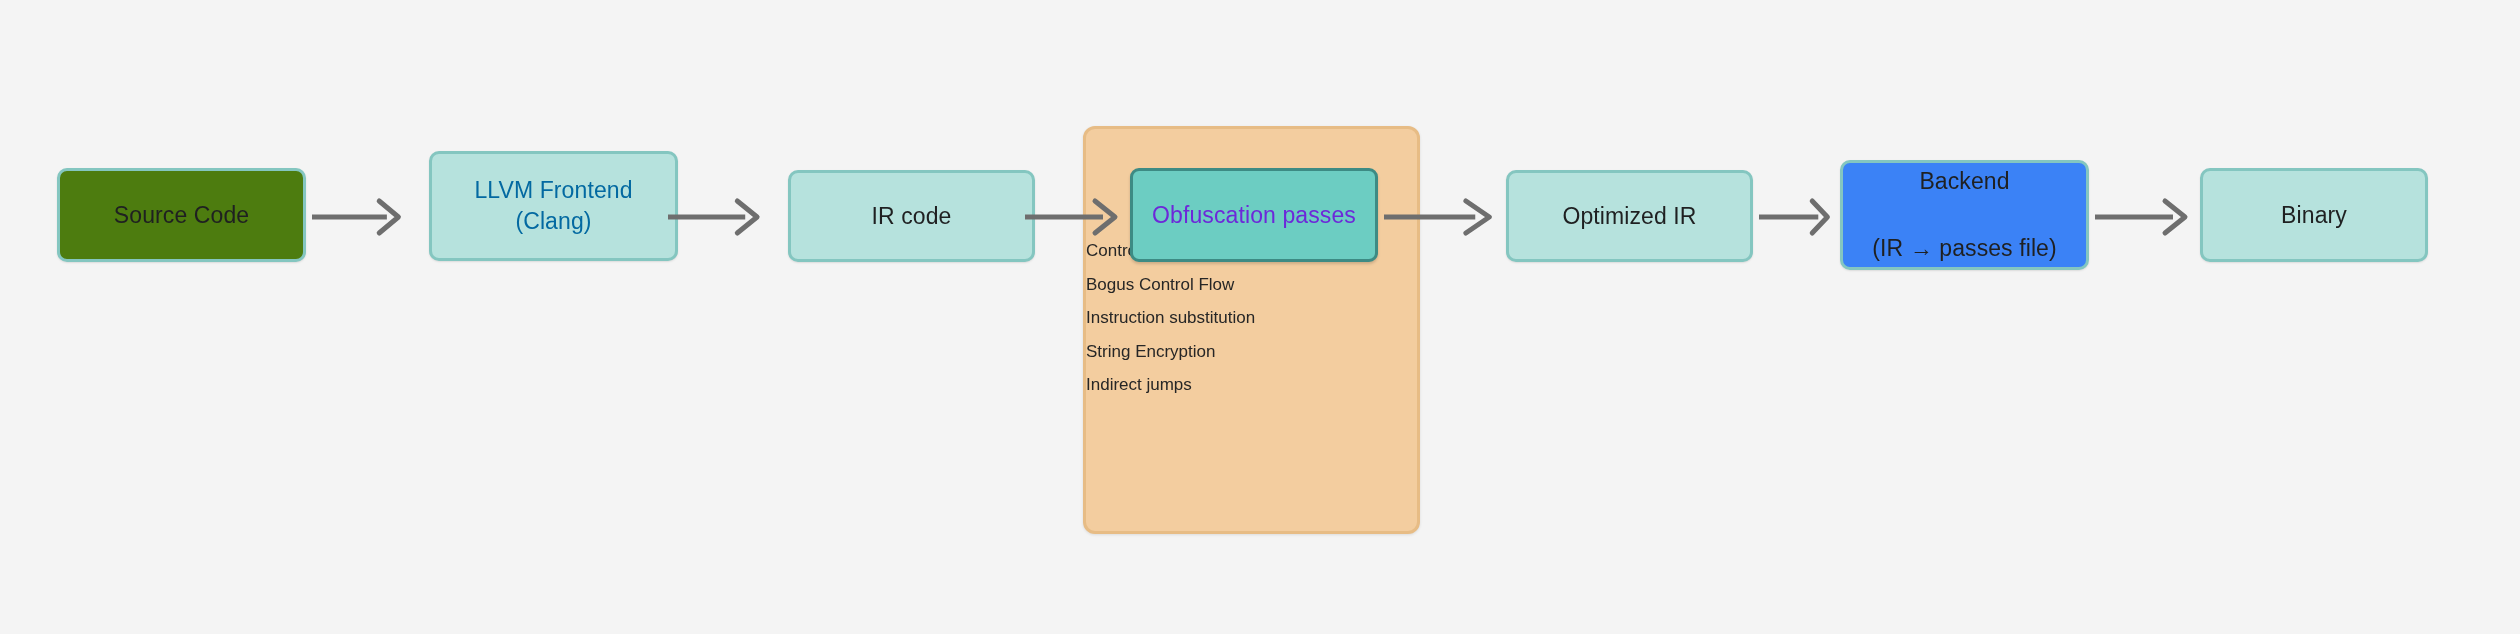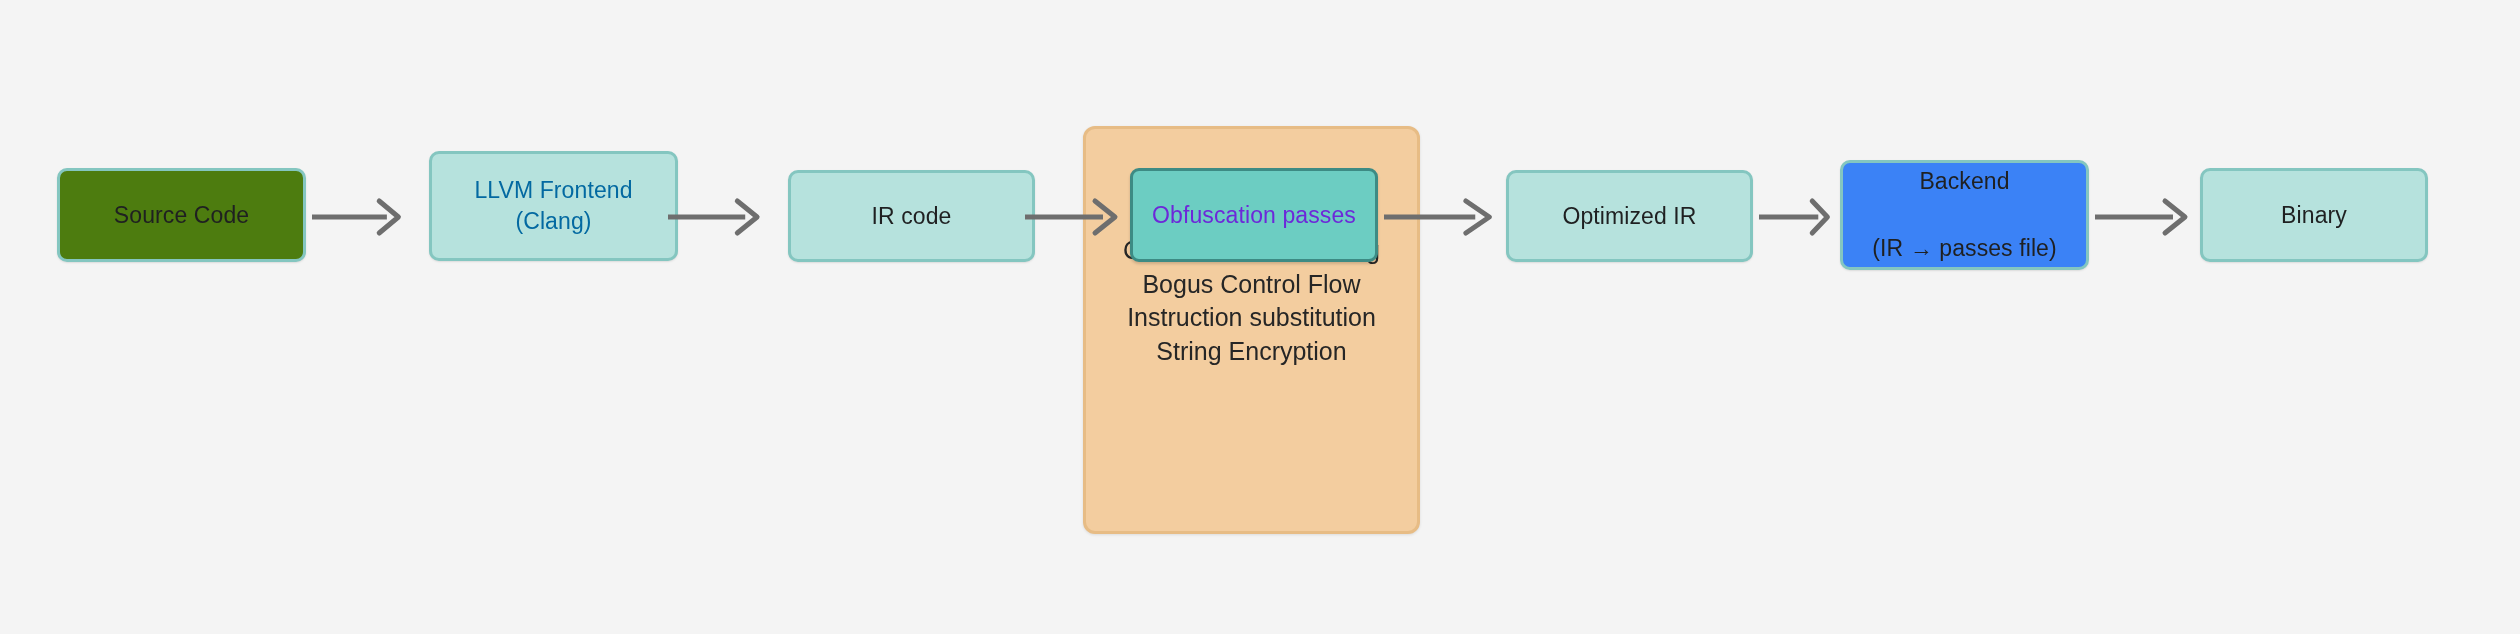--- a/index.html
+++ b/index.html
@@ -64,23 +64,23 @@
     border-radius: 12px;
     box-shadow: 0 1px 3px rgba(0,0,0,0.10);
     z-index: 1;
   }
 
   #obfuscation-pass-list {
     position: absolute;
     left: 0;
     right: 0;
     top: 105px;
-    text-align: center;
+    text-align: left;
     color: #262626;
-    font-size: 25px;
+    font-size: 17px;
     line-height: 33.6px;
     z-index: 3;
   }
   #obfuscation-pass-list .pass-item {
     display: block;
     white-space: nowrap;
   }
 
   
   .arrow {
@@ -99,20 +99,21 @@
 <body style="background: rgb(244, 244, 244);">
 
 <div id="diagram-canvas" style="background: rgb(244, 244, 244);">
 
   <div id="obfuscation-group" style="left: 1083px; top: 126px; width: 337px; height: 408px; background: rgb(243, 205, 159); border-color: rgb(231, 188, 133);">
     <div id="obfuscation-pass-list">
       <span class="pass-item">Control Flow Flattening</span>
       <span class="pass-item">Bogus Control Flow</span>
       <span class="pass-item">Instruction substitution</span>
       <span class="pass-item">String Encryption</span>
+      <span class="pass-item">Indirect jumps</span>
     </div>
   </div>
 
   <div class="arrow" id="arrow-source-to-frontend" style="left: 312px; top: 193px; width: 96px;">
     <svg width="100%" height="48" viewBox="0 0 100 48" preserveAspectRatio="none">
       <line x1="0" y1="24" x2="78" y2="24" stroke="#6e6e6e" stroke-width="5"></line>
       <polyline points="70,8 90,24 70,40" fill="none" stroke="#6e6e6e" stroke-width="5" stroke-linecap="round" stroke-linejoin="round" vector-effect="non-scaling-stroke"></polyline>
     </svg>
   </div>
 

